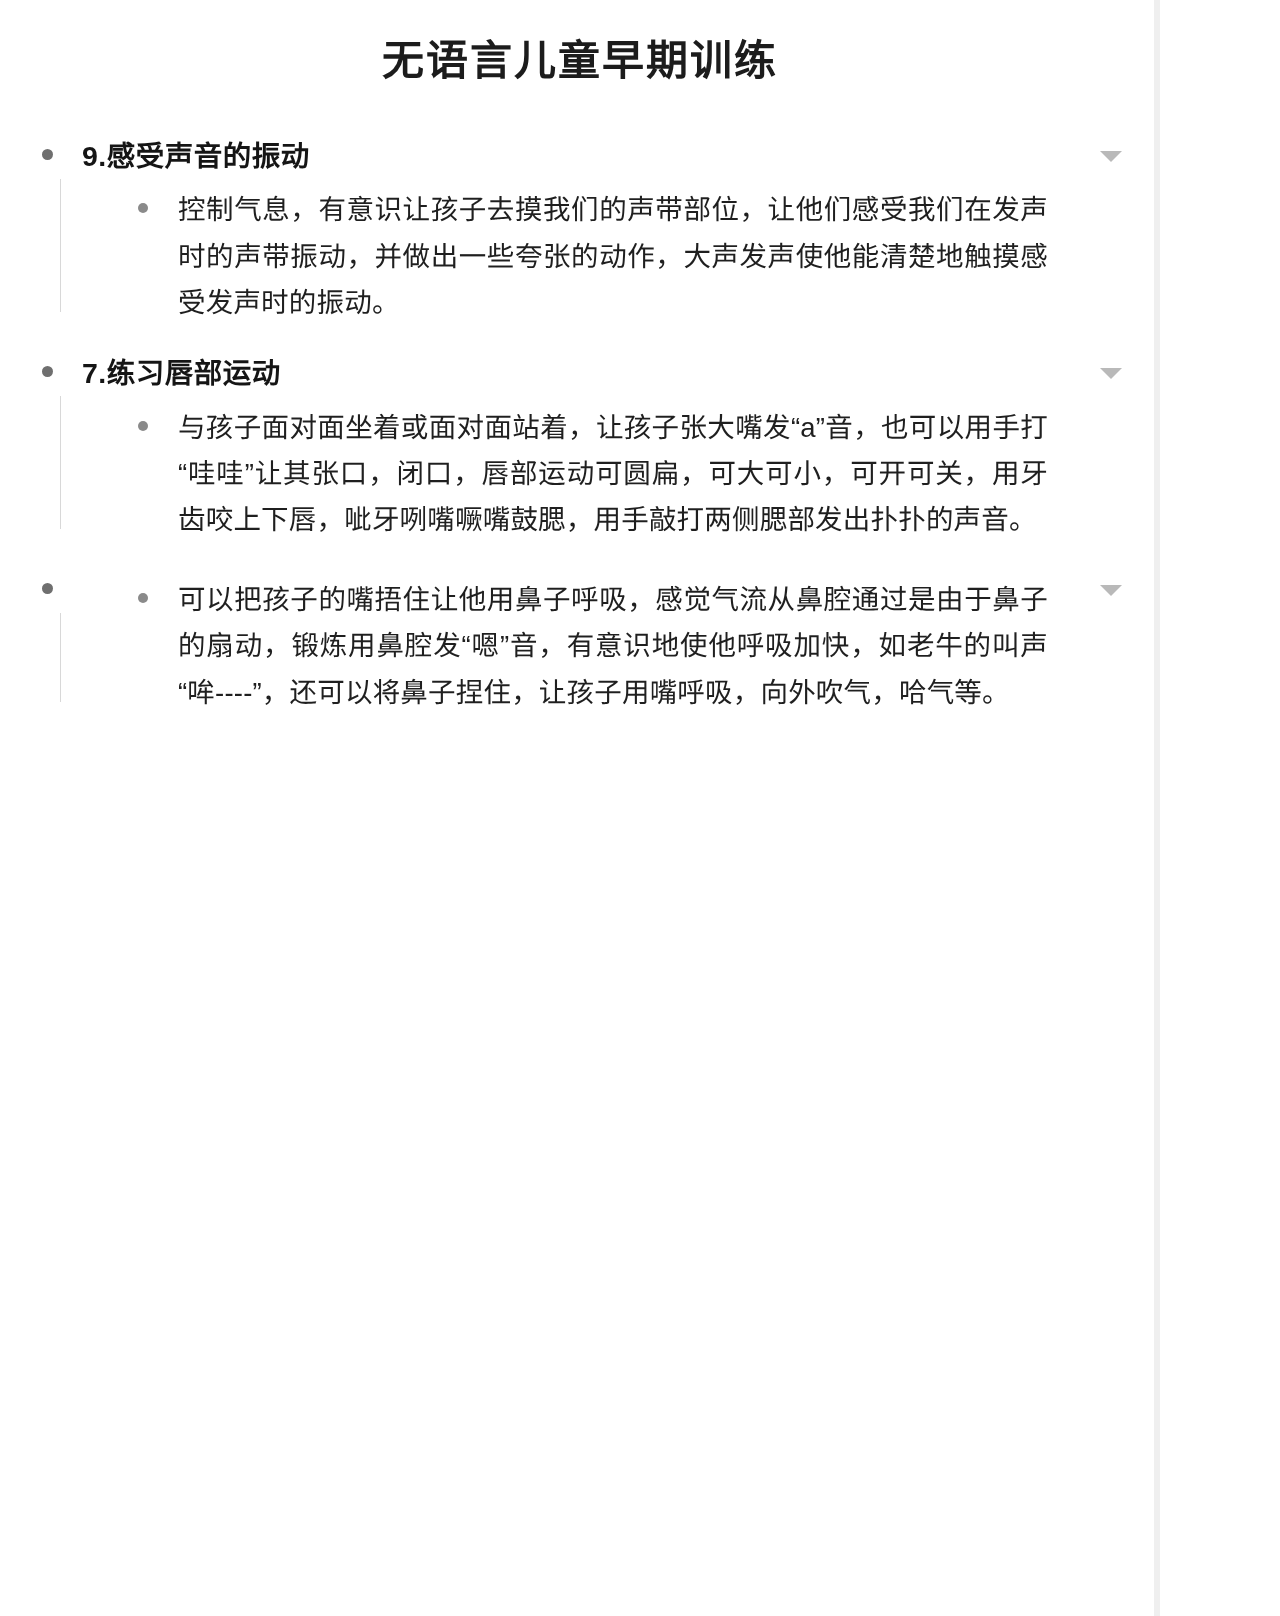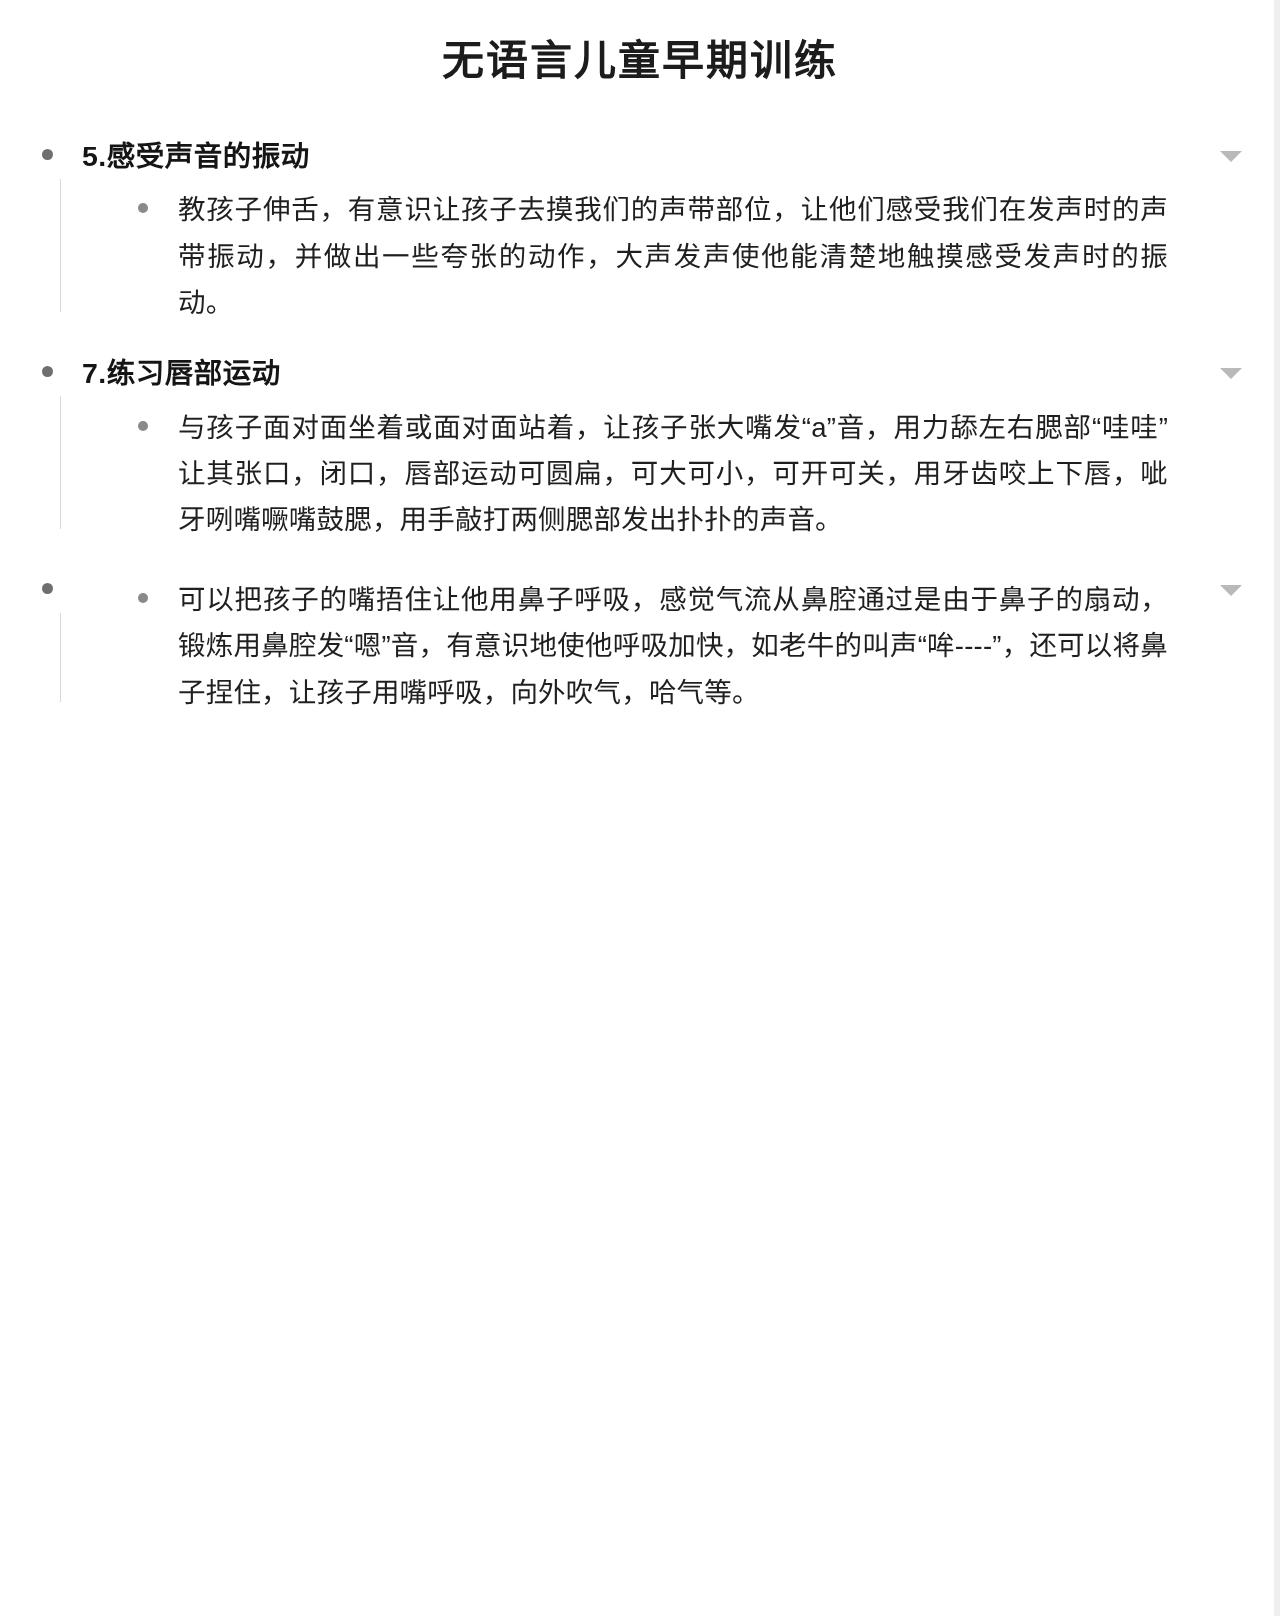--- a/index.html
+++ b/index.html
@@ -9,21 +9,21 @@
   }
   body {
     width: 1280px;
     min-height: 1616px;
     font-family: "Liberation Sans", "DejaVu Sans", sans-serif;
     color: #1a1a1a;
     -webkit-font-smoothing: antialiased;
   }
   .page {
     position: relative;
-    width: 1280px;
+    width: 1160px;
     min-height: 1616px;
     box-sizing: border-box;
     padding: 34px 0 10px 0;
     overflow: hidden;
   }
   .doc-title {
     text-align: center;
     font-size: 42px;
     font-weight: 700;
     letter-spacing: 2px;
@@ -125,47 +125,47 @@
 <div class="page">
 
   <h1 class="doc-title">无语言儿童早期训练</h1>
 
   <ul class="outline">
 
     <li class="l1-item">
       <span class="guide"></span>
       <div class="l1-row">
         <span class="l1-bullet"></span>
-        <h2 class="l1-heading">5.感受声音的振动</h2>
+        <h2 class="l1-heading">9.感受声音的振动</h2>
         <span class="collapse-caret"></span>
       </div>
       <ul class="l2-list">
         <li class="l2-item">
           <span class="l2-bullet"></span>
-          <div class="l2-text">教孩子伸舌，有意识让孩子去摸我们的声带部位，让他们感受我们在发声时的声带振动，并做出一些夸张的动作，大声发声使他能清楚地触摸感受发声时的振动。</div>
+          <div class="l2-text">控制气息，有意识让孩子去摸我们的声带部位，让他们感受我们在发声时的声带振动，并做出一些夸张的动作，大声发声使他能清楚地触摸感受发声时的振动。</div>
         </li>
       </ul>
     </li>
 
     <li class="l1-item">
       <span class="guide"></span>
     </li>
 
 
     <li class="l1-item">
       <span class="guide"></span>
       <div class="l1-row">
         <span class="l1-bullet"></span>
         <h2 class="l1-heading">7.练习唇部运动</h2>
         <span class="collapse-caret"></span>
       </div>
       <ul class="l2-list">
         <li class="l2-item">
           <span class="l2-bullet"></span>
-          <div class="l2-text">与孩子面对面坐着或面对面站着，让孩子张大嘴发“a”音，用力舔左右腮部“哇哇”让其张口，闭口，唇部运动可圆扁，可大可小，可开可关，用牙齿咬上下唇，呲牙咧嘴噘嘴鼓腮，用手敲打两侧腮部发出扑扑的声音。</div>
+          <div class="l2-text">与孩子面对面坐着或面对面站着，让孩子张大嘴发“a”音，也可以用手打“哇哇”让其张口，闭口，唇部运动可圆扁，可大可小，可开可关，用牙齿咬上下唇，呲牙咧嘴噘嘴鼓腮，用手敲打两侧腮部发出扑扑的声音。</div>
         </li>
       </ul>
     </li>
 
 
     <li class="l1-item">
       <span class="guide"></span>
       <div class="l1-row">
         <span class="l1-bullet"></span>
         <span class="collapse-caret"></span>

